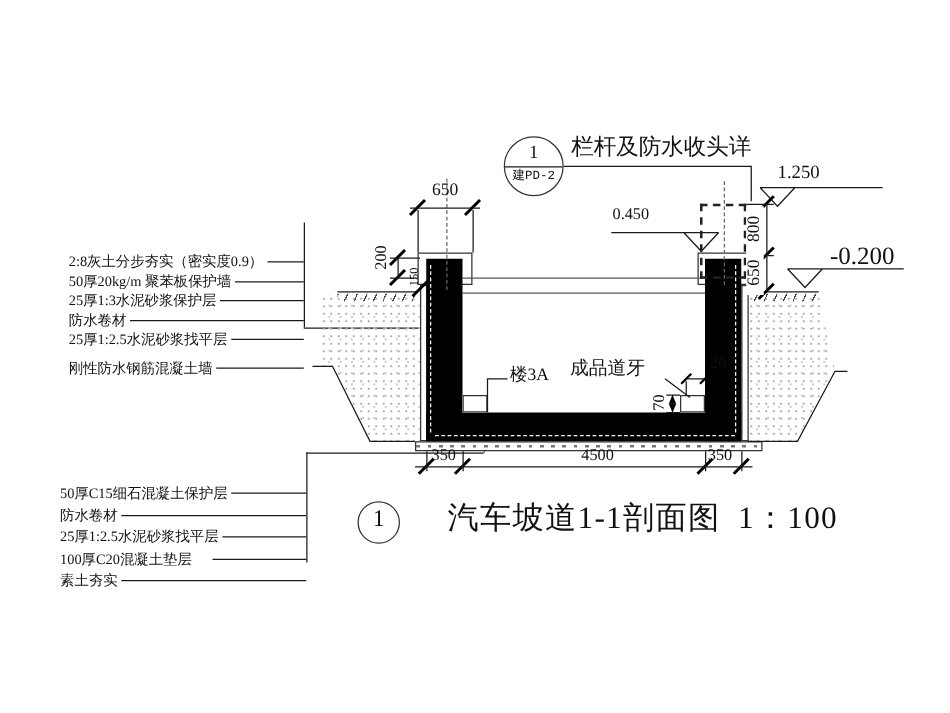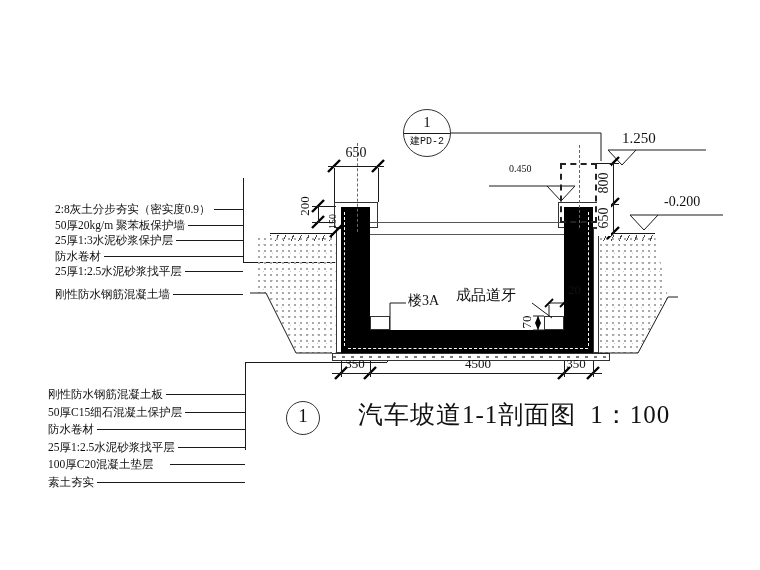--- a/index.html
+++ b/index.html
@@ -147,24 +147,20 @@
         <span class="lead"></span>
       </div>
     <div class="nrow" style="margin-top:7px;">
         <span class="txt">刚性防水钢筋混凝土墙</span>
         <span class="lead"></span>
       </div>
   </div>
 
   <div class="notes" style="left:48px;top:354px;width:197px;">
     <div class="nrow" style="height:17.5px;">
-        <span class="txt">刚性防水钢筋混凝土板</span>
-        <span class="lead"></span>
-      </div>
-    <div class="nrow" style="height:17.5px;">
         <span class="txt">50厚C15细石混凝土保护层</span>
         <span class="lead"></span>
       </div>
     <div class="nrow" style="height:17.5px;">
         <span class="txt">防水卷材</span>
         <span class="lead"></span>
       </div>
     <div class="nrow" style="height:17.5px;">
         <span class="txt">25厚1:2.5水泥砂浆找平层</span>
         <span class="lead"></span>
@@ -178,35 +174,36 @@
         <span class="lead"></span>
       </div>
   </div>
 
   <div class="lbl ctr z7" style="left:334px;top:146px;width:44px;font-size:14px;">650</div>
   <div class="lbl ctr rot z7" style="left:287px;top:199px;width:36px;height:14px;font-size:13px;">200</div>
   <div class="lbl ctr rot z7" style="left:320px;top:215px;width:28px;height:13px;font-size:10px;">150</div>
   <div class="lbl ctr rot z7" style="left:586px;top:176px;width:36px;height:14px;font-size:14px;background:#fff;">800</div>
   <div class="lbl ctr rot z7" style="left:586px;top:211px;width:36px;height:14px;font-size:14px;background:#fff;">650</div>
   <div class="lbl z7" style="left:622px;top:131px;font-size:15px;">1.250</div>
-  <div class="lbl z7" style="left:490px;top:164px;font-size:10px;margin-left:19px;">0.450</div>
-  <div class="lbl z7" style="left:664px;top:195px;font-size:14px;">-0.200</div>
+  <div class="lbl z7" style="left:490px;top:164px;font-size:13px;">0.450</div>
+  <div class="lbl z7" style="left:664px;top:195px;font-size:20px;">-0.200</div>
   <div class="lbl z7" style="left:568px;top:283px;font-size:13px;">20</div>
   <div class="lbl ctr rot z7" style="left:513px;top:315px;width:28px;height:14px;font-size:13px;">70</div>
   <div class="lbl ctr z7" style="left:337px;top:357px;width:36px;font-size:13px;">350</div>
   <div class="lbl ctr z7" style="left:440px;top:357px;width:76px;font-size:13px;">4500</div>
   <div class="lbl ctr z7" style="left:558px;top:357px;width:36px;font-size:13px;">350</div>
 
   <div class="lbl z7" style="left:408px;top:294px;font-size:14px;">楼3A</div>
   <div class="lbl z7" style="left:456px;top:288px;font-size:15px;">成品道牙</div>
 
   <div class="abs z6" style="left:403px;top:109px;width:48px;height:48px;border:1px solid #333;border-radius:50%;box-sizing:border-box;"></div>
   <div class="hl z6" style="left:404px;top:133px;width:46px;"></div>
   <div class="lbl ctr z7" style="left:403px;top:115px;width:48px;font-size:15px;">1</div>
   <div class="lbl ctr z7" style="left:403px;top:137px;width:48px;font-size:10px;font-family:Liberation Mono, monospace;">建PD-2</div>
+  <div class="lbl z7" style="left:457px;top:108px;font-size:18px;">栏杆及防水收头详</div>
 
   <div class="abs z6" style="left:286px;top:401px;width:34px;height:34px;border:1px solid #333;border-radius:50%;box-sizing:border-box;"></div>
   <div class="lbl ctr z7" style="left:286px;top:406px;width:34px;font-size:19px;">1</div>
   <div class="lbl z7" style="left:358px;top:402px;font-size:25px;letter-spacing:1px;">
     <span>汽车坡道1-1剖面图</span><span style="margin-left:14px;margin-top:44px;">1：100</span>
   </div>
 
 </div>
 
 </body></html>

